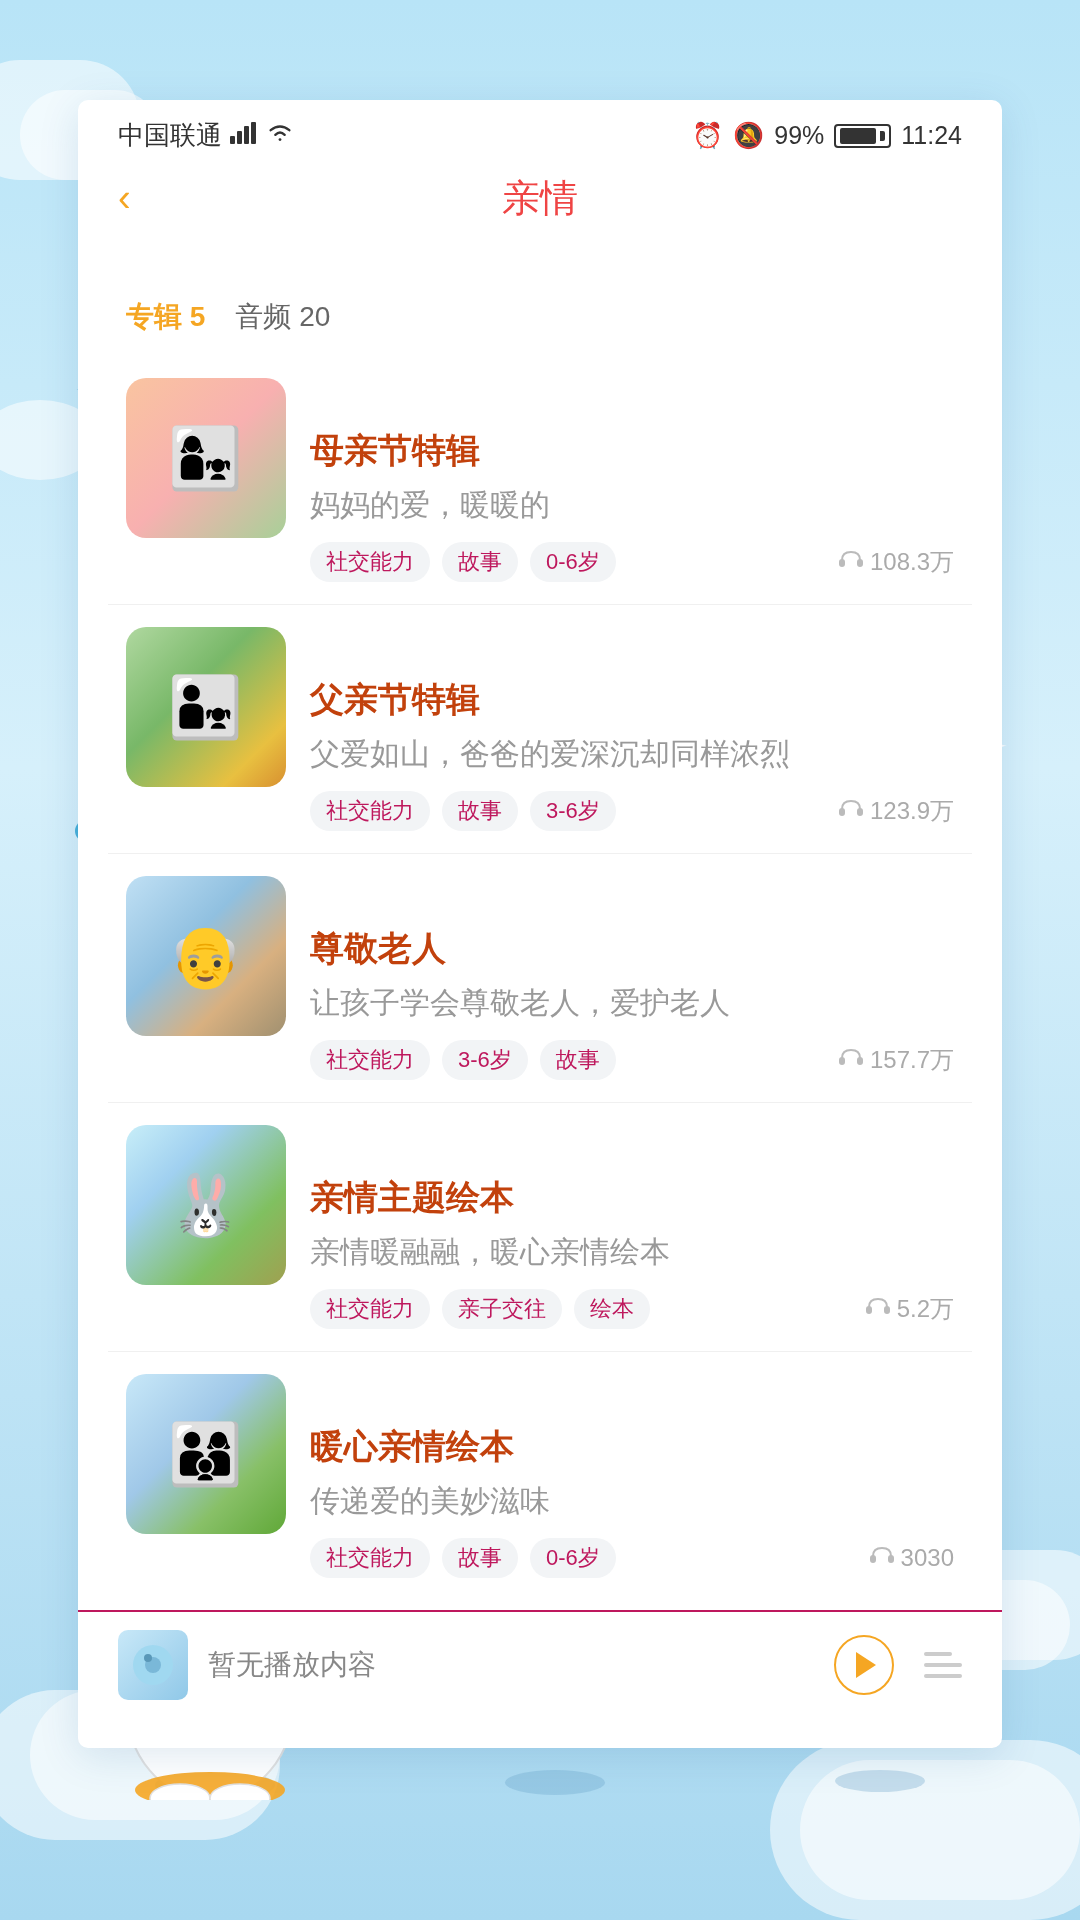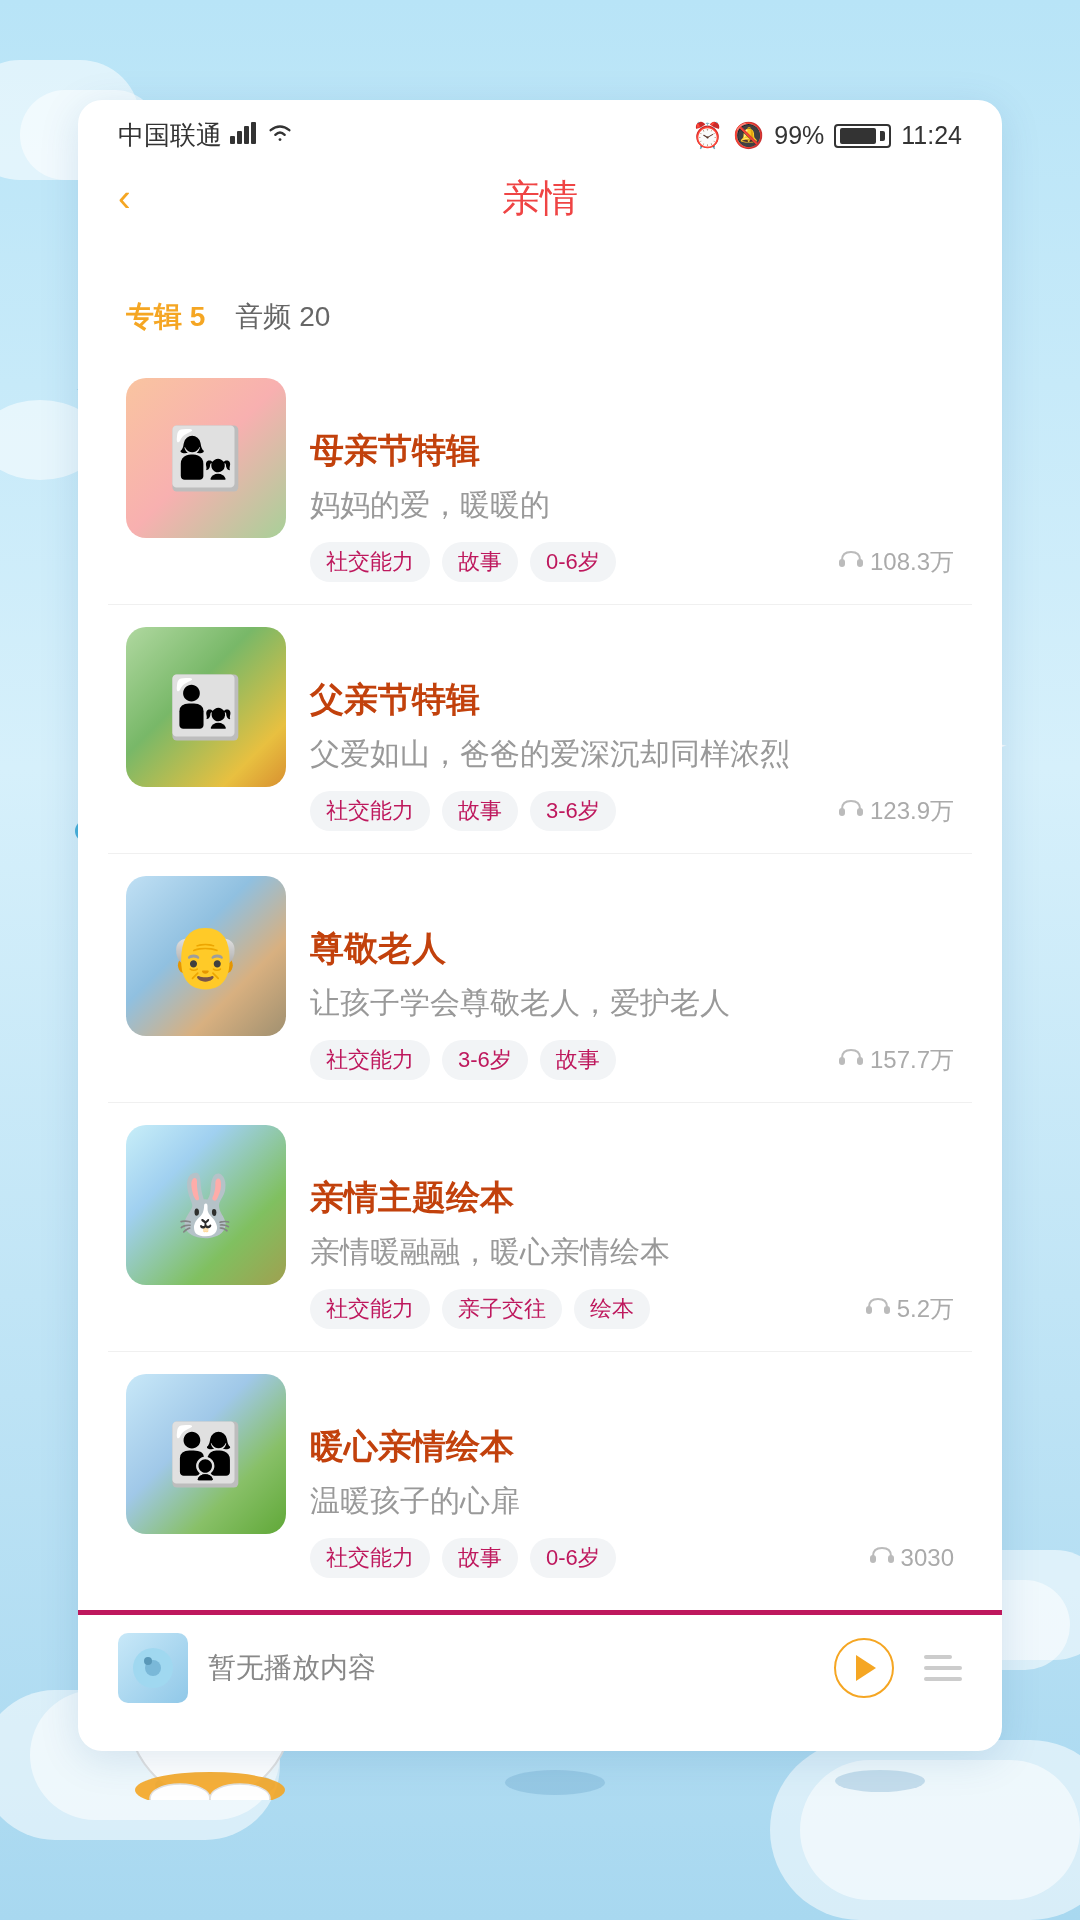--- a/index.html
+++ b/index.html
@@ -46,21 +46,21 @@
     .star1 { top: 370px; left: 75px; }
     .star2 { top: 730px; right: 72px; color: white; font-size: 28px; }
 
     
     .phone-card {
       position: absolute;
       top: 100px;
       left: 78px;
       width: 924px;
       background: white;
-      border-radius: 24px;
+      border-radius: 10px;
       padding: 0 0 30px 0;
       box-shadow: 0 8px 40px rgba(0,80,140,0.13);
       overflow: hidden;
     }
 
     
     .status-bar {
       display: flex;
       justify-content: space-between;
       align-items: center;
@@ -205,21 +205,21 @@
       gap: 6px;
       color: #aaa;
       font-size: 24px;
     }
 
     
     .player-bar {
       display: flex;
       align-items: center;
       padding: 18px 40px;
-      border-top: 5px solid #be185d;
+      border-top: 2px solid #be185d;
       margin-top: 10px;
       gap: 20px;
     }
     .player-thumb {
       width: 70px;
       height: 70px;
       border-radius: 10px;
       background: linear-gradient(135deg, #c8e8f8, #90c8e8);
       flex-shrink: 0;
       display: flex;
@@ -512,21 +512,21 @@
         </div>
       </div>
     </div>
   </div>
       <div class="album-item">
     <div class="album-thumb" style="background: linear-gradient(135deg, #c8e8f8 0%, #a0c8e8 40%, #88c068 70%, #60a838 100%);">
       <div class="thumb-decoration">👨‍👩‍👦</div>
     </div>
     <div class="album-info">
       <div class="album-title">暖心亲情绘本</div>
-      <div class="album-desc">温暖孩子的心扉</div>
+      <div class="album-desc">传递爱的美妙滋味</div>
       <div class="album-tags-row">
         <div class="album-tags">
           <span class="tag">社交能力</span>
               <span class="tag">故事</span>
               <span class="tag">0-6岁</span>
         </div>
         <div class="play-count">
           <span>
             <svg width="26" height="20" viewBox="0 0 26 20" fill="none">
               <path d="M4 10 Q4 2 13 2 Q22 2 22 10" stroke="#bbb" stroke-width="2" fill="none" stroke-linecap="round"></path>

